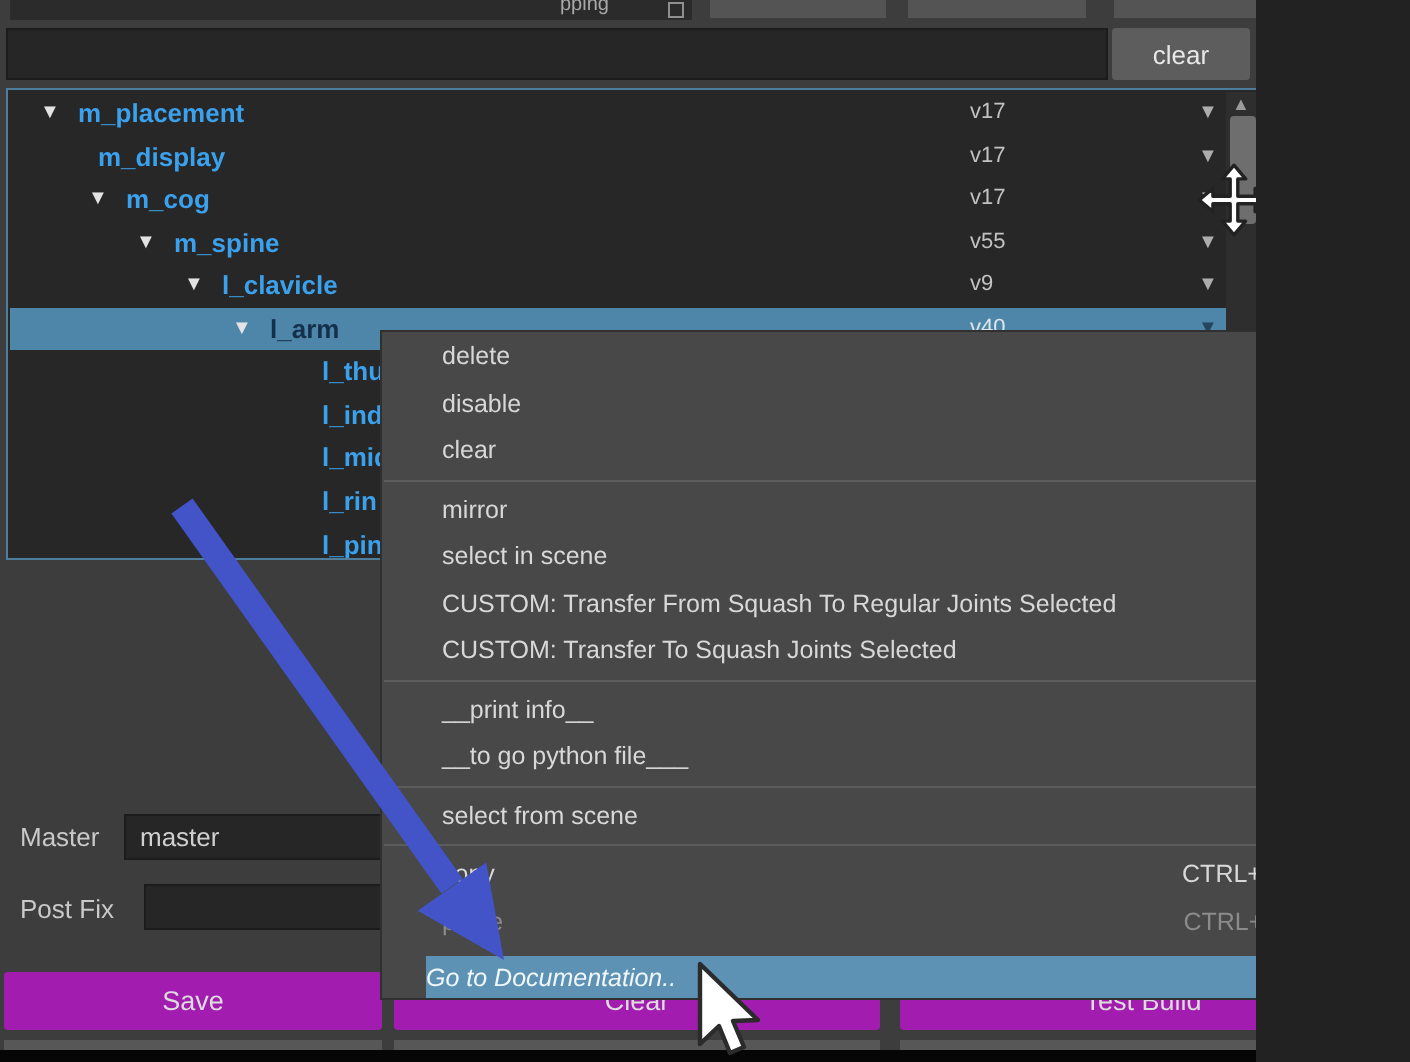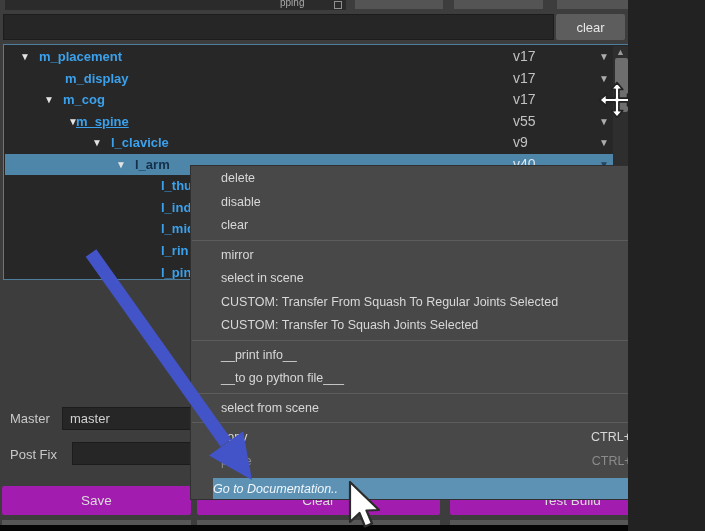--- a/index.html
+++ b/index.html
@@ -21,21 +21,21 @@
             border-radius:2px;color:#e8e8e8;font-size:13px;font-family:"Liberation Sans",sans-serif;}
 
   
   .tree{position:absolute;left:3px;top:44px;width:629px;height:236px;background:#272727;
         border:1px solid #4f7e9c;overflow:hidden;}
   .tree-row{position:absolute;left:1px;width:627px;height:21.55px;line-height:21.55px;}
   .tree-row.selected{background:#4d86a9;}
   .tri{position:absolute;top:0;font-size:10px;color:#e3e3e3;}
   .tlabel{position:absolute;top:0;font-size:13px;font-weight:bold;color:#3ba1ec;white-space:nowrap;}
   .selected .tlabel{color:#14304a;}
-  .tver{position:absolute;left:508px;top:0;font-size:14px;color:#c2c2c2;}
+  .tver{position:absolute;left:480px;top:0;font-size:11px;color:#c2c2c2;}
   .selected .tver{color:#dde6ec;}
   .tdd{position:absolute;left:594px;top:0;font-size:10px;color:#adadad;}
   .selected .tdd{color:#24455c;}
   .sbar{position:absolute;left:609px;top:1px;width:17px;height:232px;background:#2e2e2e;}
   .sarrow{position:absolute;left:3px;top:1px;font-size:9px;color:#9a9a9a;}
   .sthumb{position:absolute;left:2px;top:12px;width:13px;height:54px;background:#6e6e6e;border-radius:2px;}
 
   
   .refresh{position:absolute;left:641px;top:107px;width:40px;height:40px;background:#4d4d4d;
            border:none;border-radius:3px;padding:0;}
@@ -90,33 +90,33 @@
 
   <div class="tree">
     <div id="tree-rows">
         <div class="tree-row" style="top: 1px;">
           <span class="tri" style="left: 15px;">▼</span>
           <span class="tlabel" style="left: 34px;">m_placement</span>
           <span class="tver">v17</span>
           <span class="tdd">▼</span>
         </div>
         <div class="tree-row" style="top: 22.55px;">
-          <span class="tlabel" style="left: 60px;">m_display</span>
+          <span class="tlabel" style="left: 44px;">m_display</span>
           <span class="tver">v17</span>
           <span class="tdd">▼</span>
         </div>
         <div class="tree-row" style="top: 44.1px;">
           <span class="tri" style="left: 39px;">▼</span>
           <span class="tlabel" style="left: 58px;">m_cog</span>
           <span class="tver">v17</span>
           <span class="tdd">▼</span>
         </div>
         <div class="tree-row" style="top: 65.65px;">
           <span class="tri" style="left: 63px;">▼</span>
-          <span class="tlabel" style="left: 71px; text-decoration: underline;">m_spine</span>
+          <span class="tlabel" style="left: 82px;">m_spine</span>
           <span class="tver">v55</span>
           <span class="tdd">▼</span>
         </div>
         <div class="tree-row" style="top: 87.2px;">
           <span class="tri" style="left: 87px;">▼</span>
           <span class="tlabel" style="left: 106px;">l_clavicle</span>
           <span class="tver">v9</span>
           <span class="tdd">▼</span>
         </div>
         <div class="tree-row selected" style="top: 108.75px;">

